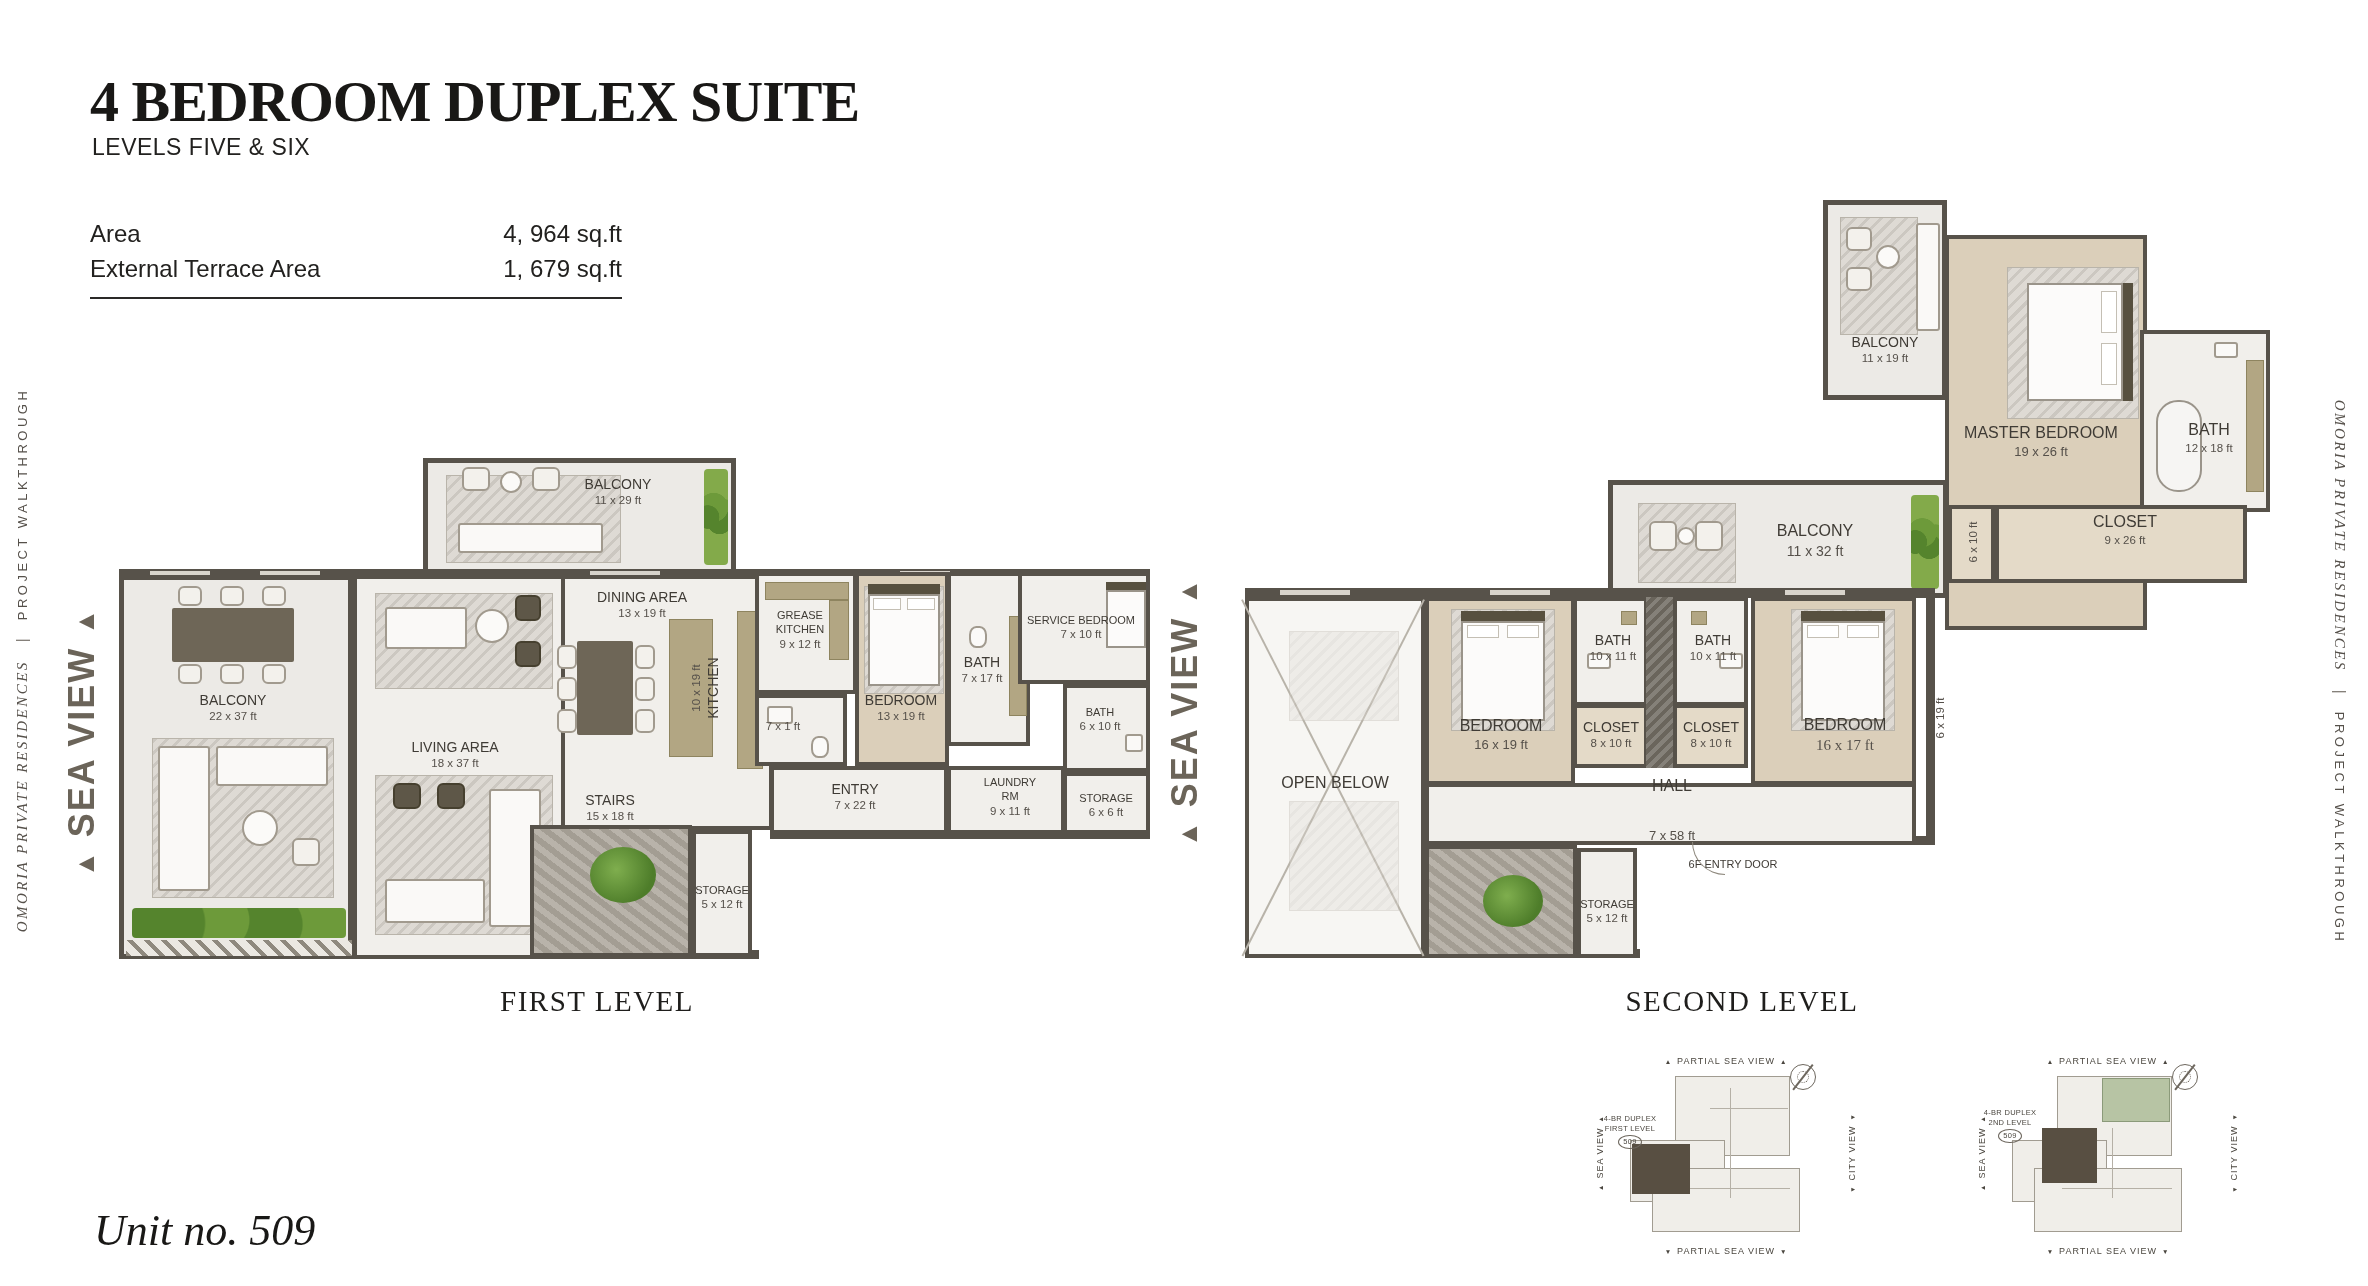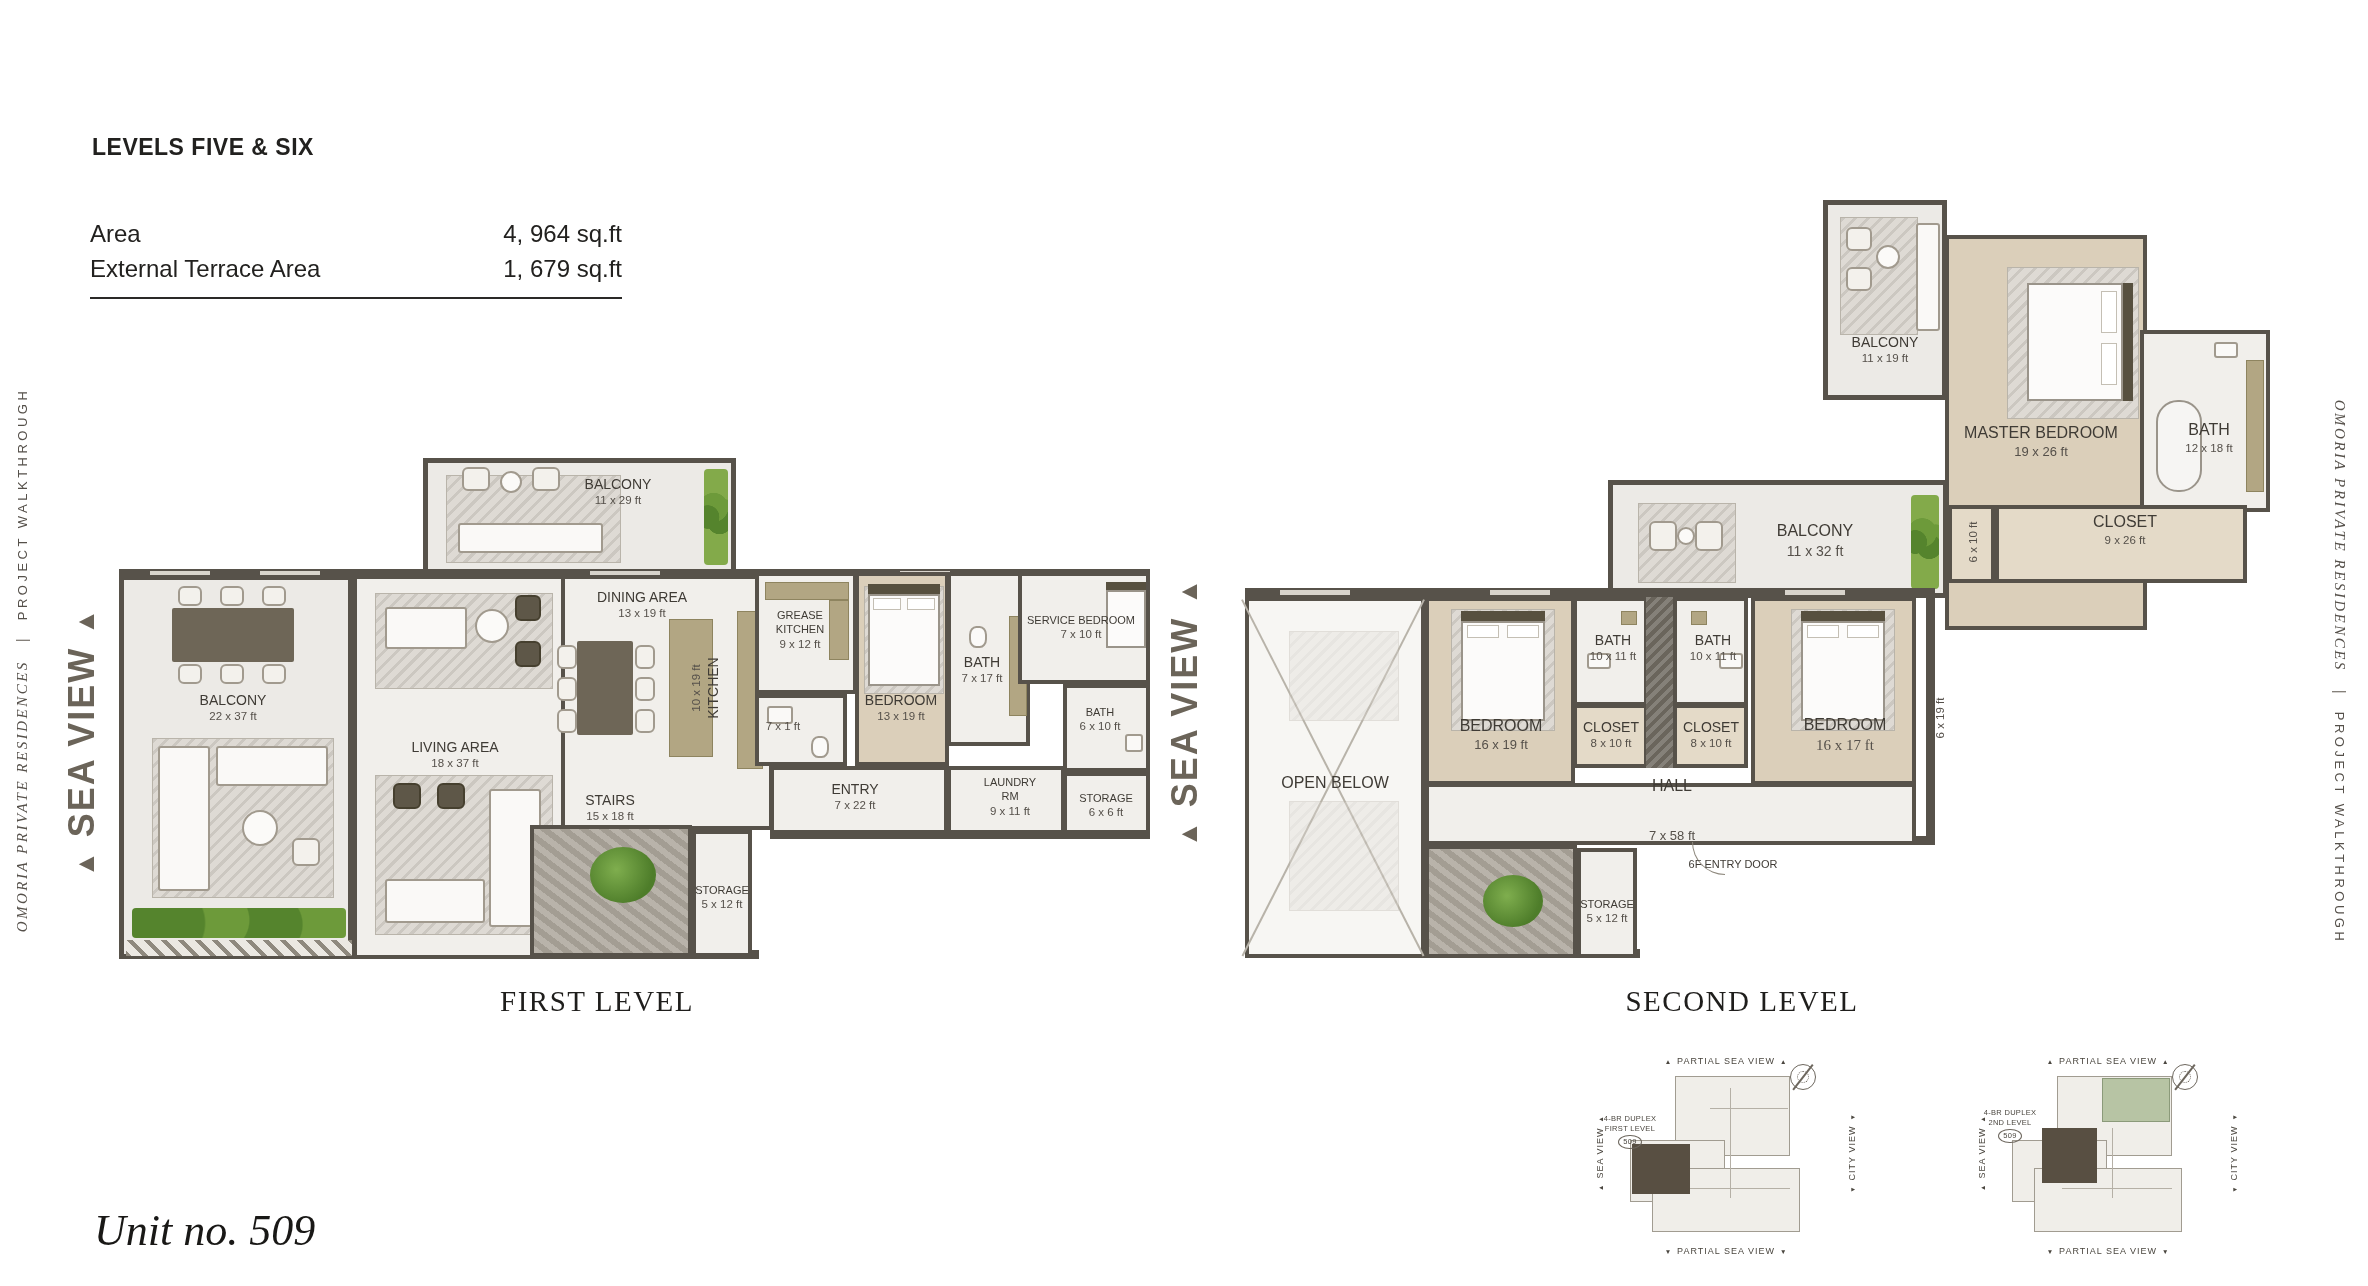--- a/index.html
+++ b/index.html
@@ -1,21 +1,21 @@
 <!DOCTYPE html>
 <html><head>
 <meta charset="utf-8">
 <style>
   html,body{margin:0;padding:0;background:#ffffff;}
   .page{position:relative;width:2368px;height:1286px;background:#ffffff;overflow:hidden;
         font-family:"Liberation Sans",sans-serif;color:#2a2824;}
   
   .title{position:absolute;left:90px;top:68px;font-family:"Liberation Serif",serif;
          font-size:58px;font-weight:700;letter-spacing:-1px;color:#191816;white-space:nowrap;}
-  .subtitle{position:absolute;left:92px;top:134px;font-size:23px;font-weight:700;letter-spacing:.5px;color:#22211f;text-align:center;}
+  .subtitle{position:absolute;left:92px;top:134px;font-size:23px;font-weight:400;letter-spacing:.5px;color:#22211f;text-align:center;}
   
   .atable{position:absolute;left:90px;top:220px;width:532px;font-size:24px;color:#22211f;}
   .arow{display:flex;justify-content:space-between;margin-bottom:7px;}
   .adiv{border-top:2.5px solid #2a2927;margin:14px 0 12px 0;}
   .atotal{display:flex;justify-content:space-between;font-weight:700;}
   
   .rail{position:absolute;white-space:nowrap;}
   .brand{font-size:15px;color:#55504a;}
   .brand .it{font-family:"Liberation Serif",serif;font-style:italic;letter-spacing:2.5px;}
   .brand .sp{letter-spacing:3.5px;font-size:13px;}
@@ -82,20 +82,21 @@
   .kpunit .circ{display:inline-block;border:1px solid #6d675e;border-radius:50%;padding:1px 4px;margin-top:1px;}
   .compass{position:absolute;width:24px;height:24px;border:1px solid #6d675e;border-radius:50%;}
   .compass::before{content:"";position:absolute;left:11px;top:-4px;width:1.5px;height:32px;background:#6d675e;transform:rotate(38deg);}
   .compass::after{content:"";position:absolute;left:6px;top:6px;width:10px;height:10px;border:1px dotted #6d675e;border-radius:50%;}
 </style>
 </head>
 <body>
 
 <div class="page">
 
+  <div class="title">4 BEDROOM DUPLEX SUITE</div>
   <div class="subtitle">LEVELS FIVE &amp; SIX</div>
 
   <div class="atable">
     <div class="arow">
       <span>Area</span>
       <span>4, 964 sq.ft</span>
     </div>
     <div class="arow">
       <span>External Terrace Area</span>
       <span>1, 679 sq.ft</span>

